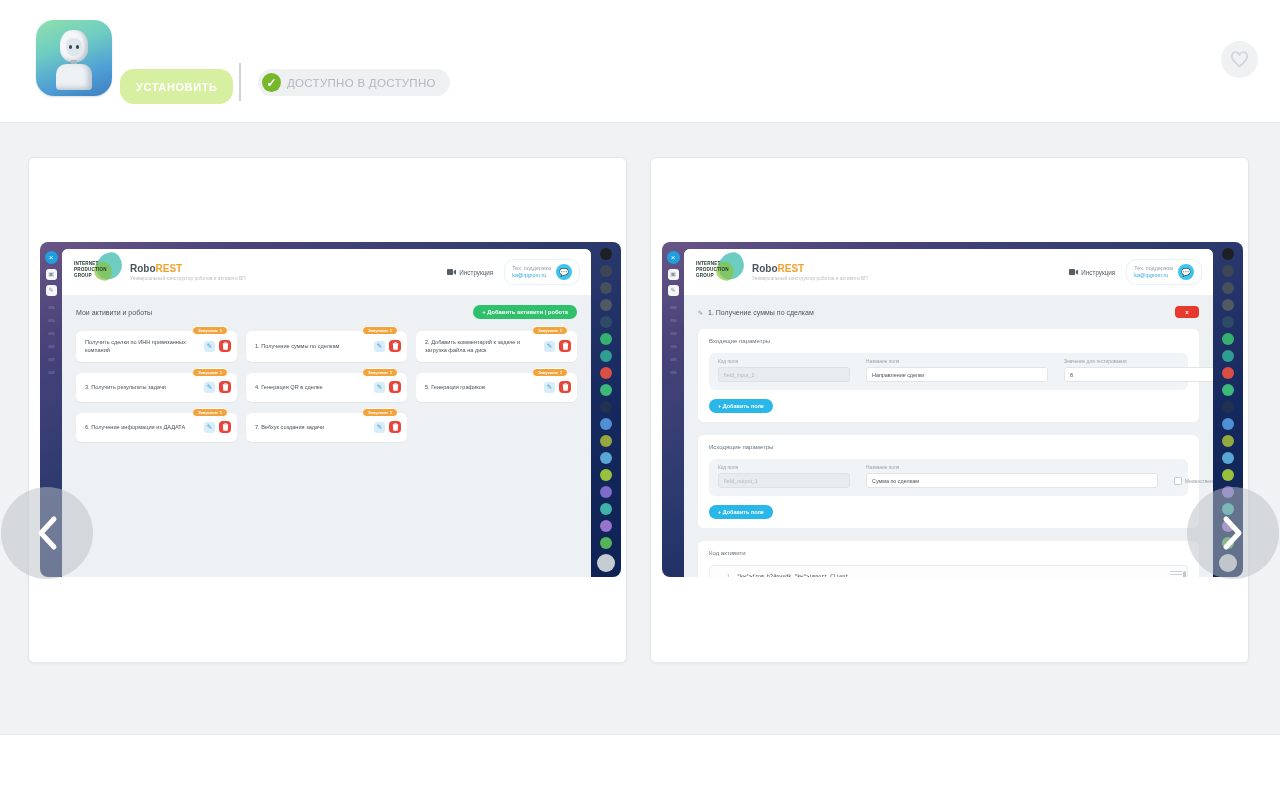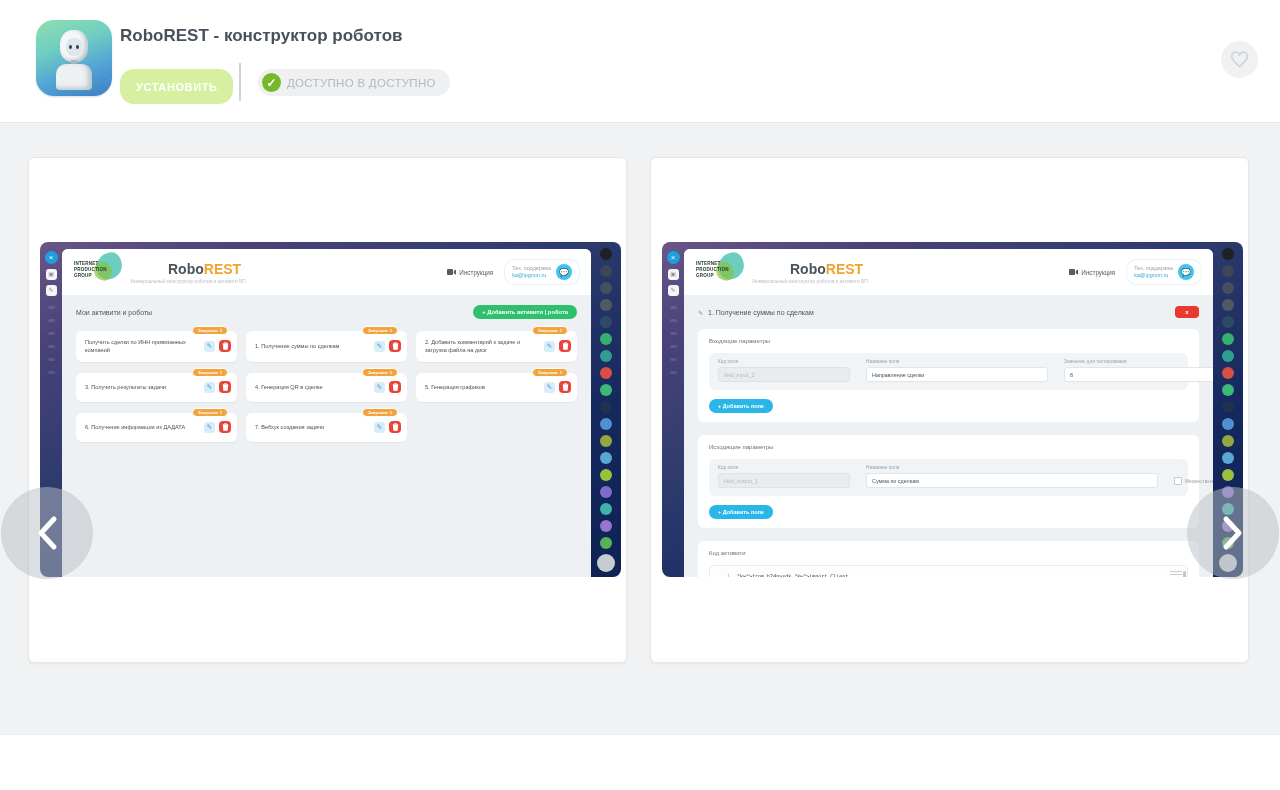--- a/index.html
+++ b/index.html
@@ -53,21 +53,21 @@
   .win{position:absolute;left:22px;right:30px;top:7px;bottom:0;background:#fff;
     border-radius:6px 6px 0 0;display:flex;flex-direction:column;overflow:hidden;}
   .appbar{height:46px;flex:0 0 auto;display:flex;align-items:center;padding:0 12px;background:#fff;}
   .logo{width:48px;height:32px;position:relative;margin-right:8px;flex:0 0 auto;}
   .logo .blob1{position:absolute;right:0;top:-3px;width:26px;height:26px;background:#49c1b2;opacity:.8;
     border-radius:60% 40% 55% 45%;transform:rotate(-15deg);}
   .logo .blob2{position:absolute;right:10px;top:6px;width:18px;height:18px;background:#8ac33e;opacity:.7;
     border-radius:50% 60% 40% 55%;transform:rotate(20deg);}
   .logo .ltext{position:relative;font-size:4.6px;font-weight:bold;color:#233b2d;line-height:1.3;
     letter-spacing:.2px;padding-top:5px;}
-  .brand-name{font-size:14px;font-weight:bold;color:#4a545c;margin-left:38px;}
+  .brand-name{font-size:10px;font-weight:bold;color:#4a545c;}
   .brand-rest{color:#f0a32e;}
   .brand-sub{font-size:4.8px;color:#b8bec4;margin-top:2px;}
   .appbar-r{margin-left:auto;display:flex;align-items:center;gap:12px;}
   .instr{display:flex;align-items:center;gap:3px;font-size:6.3px;color:#555e66;}
   .support{display:flex;align-items:center;gap:5px;border-radius:9px;padding:4px 7px;background:#fff;
     box-shadow:0 0 0 1px #e6f2fa;}
   .support .txt{font-size:5.4px;color:#98a1a8;line-height:1.35;}
   .support .link{color:#35a7e0;}
   .bub{width:16px;height:16px;border-radius:50%;background:#3ec5ee;color:#fff;font-size:8px;
     display:flex;align-items:center;justify-content:center;}
@@ -124,21 +124,20 @@
 
 <div class="hdr">
   <div class="appicon">
     <div class="robot-head"></div>
     <div class="robot-face"></div>
     <div class="robot-eye l"></div>
     <div class="robot-eye r"></div>
     <div class="robot-neck"></div>
     <div class="robot-body"></div>
   </div>
-  <div class="hdr-title">RoboREST - конструктор роботов</div>
   <button class="install-btn">УСТАНОВИТЬ</button>
   <div class="hdr-sep"></div>
   <div class="sub-badge">
     <span class="chk">✓</span>
     <span class="lbl">ДОСТУПНО В ДОСТУПНО</span>
   </div>
   <button class="fav">
     <svg width="19" height="17" viewBox="0 0 24 22" fill="none" stroke="#d3d6d9" stroke-width="2.4">
       <path d="M12 20 C5 14 2 10.5 2 7 a5 5 0 0 1 10-1 a5 5 0 0 1 10 1 c0 3.5-3 7-10 13z"></path>
     </svg>

